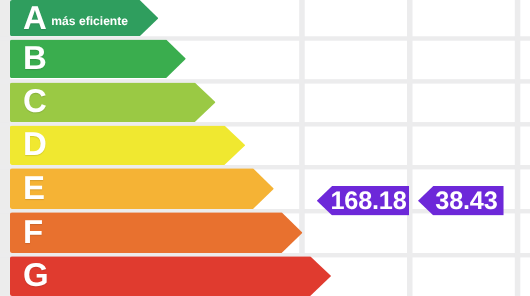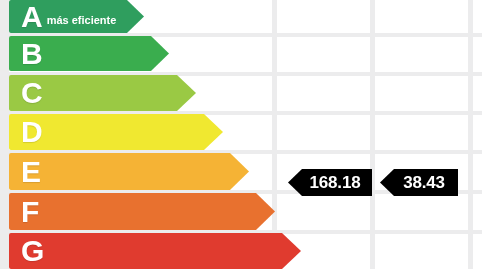--- a/index.html
+++ b/index.html
@@ -75,26 +75,26 @@
     margin-left: 4px;
     margin-top: 6px;
     white-space: nowrap;
   }
 
   
   .badge {
     position: absolute;
     z-index: 3;
     height: 27px;
-    background: #000000;
+    background: #6d28d9;
     color: #ffffff;
     display: flex;
     align-items: center;
     justify-content: center;
-    font-size: 17px;
+    font-size: 23px;
     font-weight: bold;
     letter-spacing: -0.2px;
     -webkit-clip-path: polygon(0% 50%, 14px 0%, 100% 0%, 100% 100%, 14px 100%);
     clip-path: polygon(0% 50%, 14px 0%, 100% 0%, 100% 100%, 14px 100%);
     padding-left: 10px;
     box-sizing: border-box;
   }
 </style>
 </head>
 <body>

